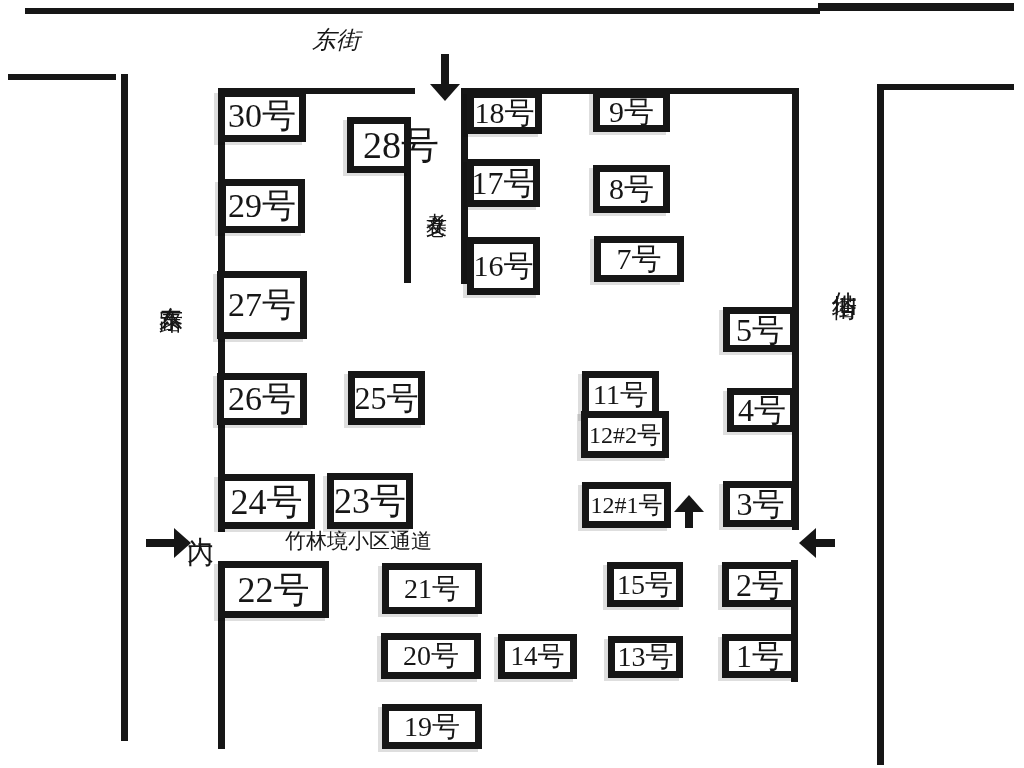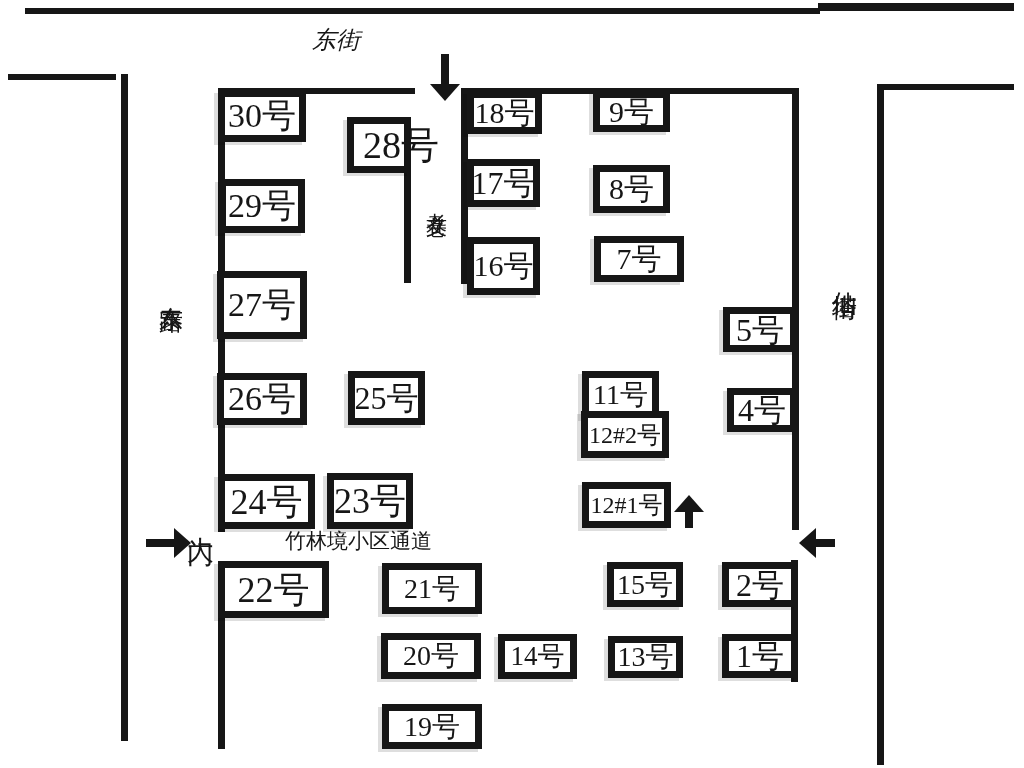--- a/index.html
+++ b/index.html
@@ -54,20 +54,21 @@
     <div class="building" style="left: 593px; top: 165px; width: 77px; height: 48px; font-size: 30px;">8号</div>
     <div class="building" style="left: 594px; top: 236px; width: 90px; height: 46px; font-size: 30px;">7号</div>
     <div class="building" style="left: 582px; top: 331px; width: 77px; height: 47px; font-size: 28px; margin-top: 40px;">11号</div>
     <div class="building" style="left: 581px; top: 411px; width: 88px; height: 47px; font-size: 24px;">12#2号</div>
     <div class="building" style="left: 582px; top: 482px; width: 89px; height: 46px; font-size: 24px;">12#1号</div>
     <div class="building" style="left: 607px; top: 562px; width: 76px; height: 45px; font-size: 28px;">15号</div>
     <div class="building" style="left: 608px; top: 636px; width: 75px; height: 42px; font-size: 28px;">13号</div>
     <div class="building" style="left: 498px; top: 634px; width: 79px; height: 45px; font-size: 27px;">14号</div>
     <div class="building" style="left: 723px; top: 307px; width: 74px; height: 45px; font-size: 32px;">5号</div>
     <div class="building" style="left: 727px; top: 388px; width: 70px; height: 44px; font-size: 32px;">4号</div>
+    <div class="building" style="left: 723px; top: 481px; width: 75px; height: 46px; font-size: 32px;">3号</div>
     <div class="building" style="left: 722px; top: 562px; width: 76px; height: 45px; font-size: 32px;">2号</div>
     <div class="building" style="left: 722px; top: 634px; width: 76px; height: 44px; font-size: 32px;">1号</div>
     <div class="map-label" style="left: 312px; top: 27px; font-size: 24px; font-style: italic;">东街</div>
     <div class="map-label v" style="left: 157px; top: 287px; font-size: 24px;">东泰路</div>
     <div class="map-label v" style="left: 830px; top: 272px; font-size: 25px;">仙塔街</div>
     <div class="map-label v" style="left: 424px; top: 196px; font-size: 21px;">孝义巷</div>
     <div class="map-label v" style="left: 185px; top: 515px; font-size: 27px;">大门</div>
     <div class="map-label" style="left: 285px; top: 530px; font-size: 21px;">竹林境小区通道</div>
     <div class="arrow" style="left: 430px; top: 54px; width: 30px; height: 47px;">
       <div class="stem" style="left: 11px; top: 0px; width: 8px; height: 30px;"></div>

